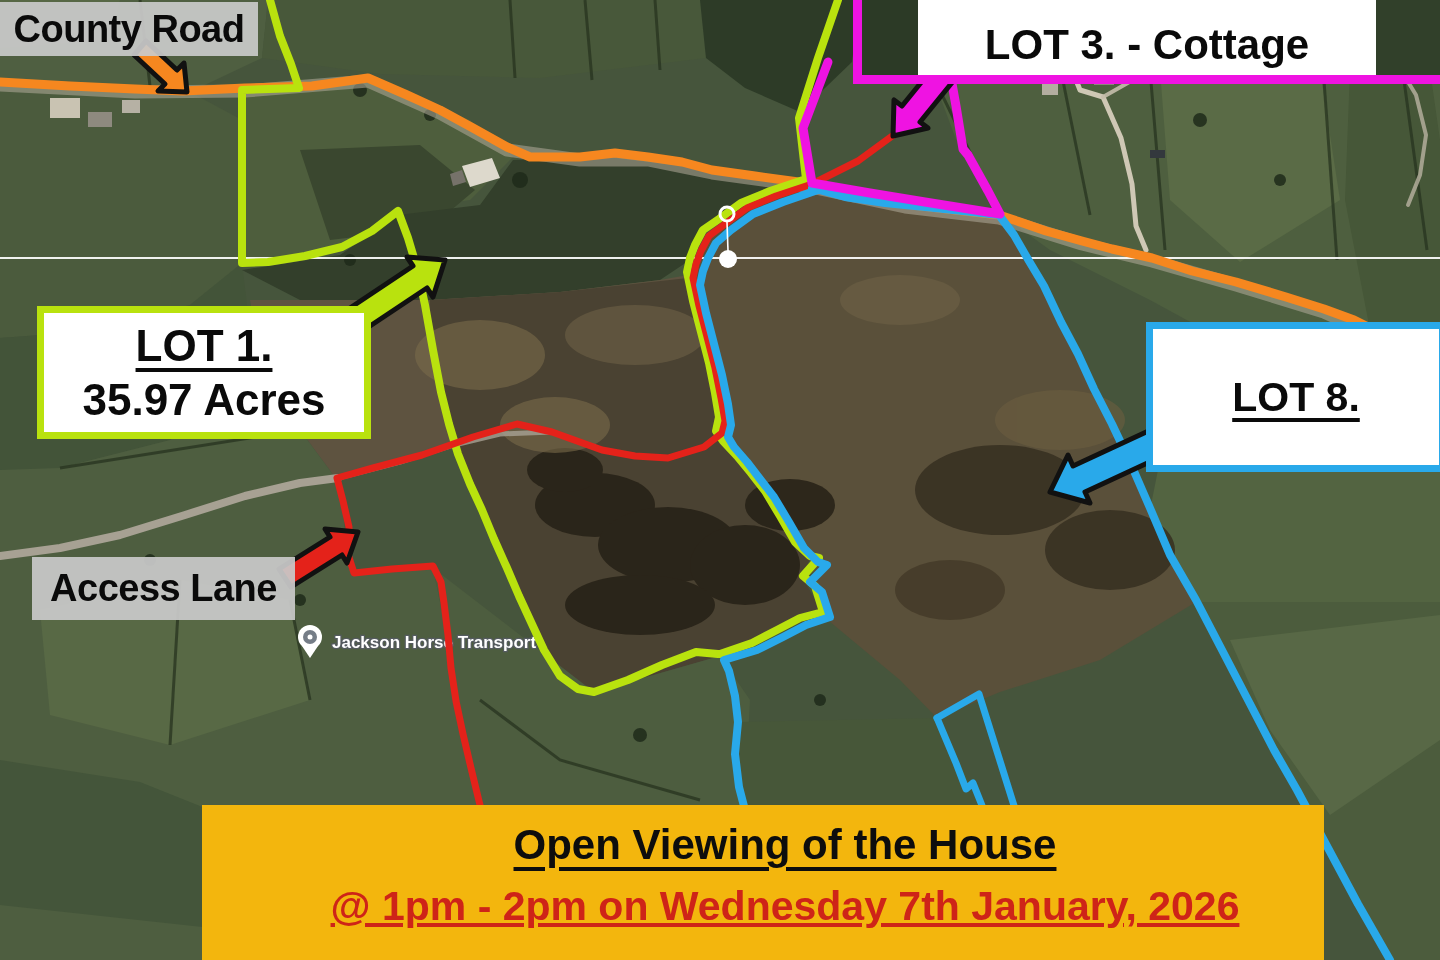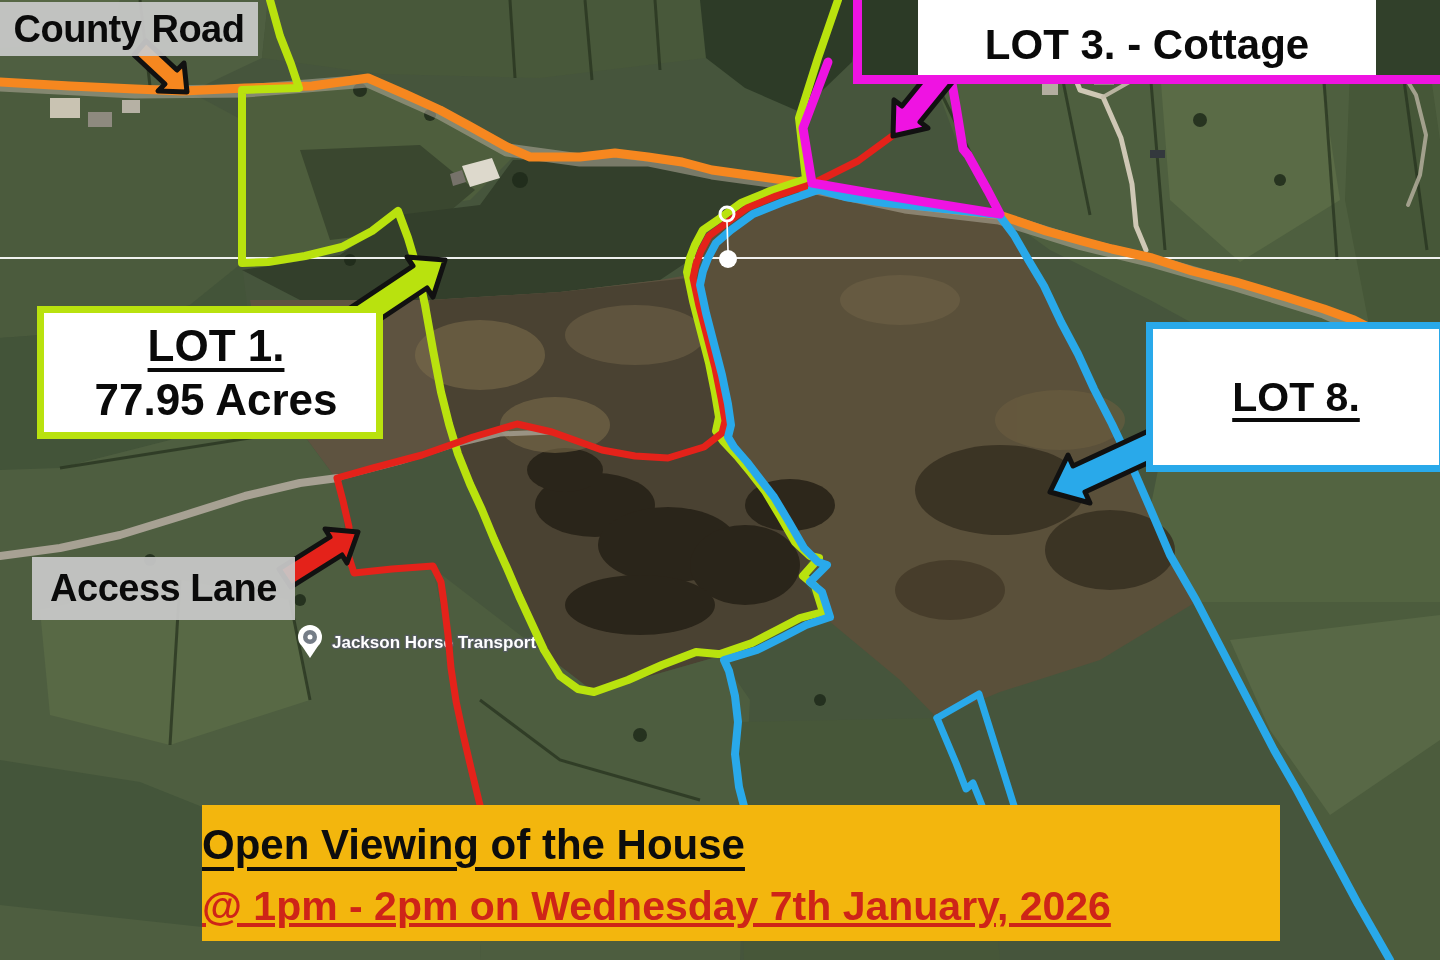--- a/index.html
+++ b/index.html
@@ -11,34 +11,34 @@
   .tag{position:absolute;background:rgba(201,201,201,0.93);color:#0a0a0a;
        font-weight:900;display:flex;align-items:center;justify-content:center;
        white-space:nowrap;letter-spacing:-0.5px;text-align:center;}
   #county-road-label{left:0;top:2px;width:258px;height:54px;font-size:38px;}
   #access-lane-label{left:32px;top:557px;width:263px;height:63px;font-size:38px;}
 
   
   .lotbox{position:absolute;background:#ffffff;color:#0a0a0a;font-weight:900;
           text-align:center;display:flex;flex-direction:column;justify-content:center;
           line-height:1.22;white-space:nowrap;}
-  #lot1-box{left:37px;top:306px;width:320px;height:119px;border:7px solid #b9e20e;font-size:44px;padding-left:12px;}
+  #lot1-box{left:37px;top:306px;width:320px;height:119px;border:7px solid #b9e20e;font-size:44px;}
   #lot2-box{left:1146px;top:322px;width:286px;height:136px;border:7px solid #29a9ea;font-size:41px;}
   .lot-title{text-decoration:underline;text-decoration-thickness:4px;text-underline-offset:7px;}
 
   #lot3-box{position:absolute;left:853px;top:-12px;width:584px;height:78px;
             border:9px solid #ef13e2;background:#ffffff;display:flex;overflow:hidden;}
   #lot3-box .photo-left{width:56px;background:#2c3a26;}
   #lot3-box .photo-right{width:70px;background:#31402a;}
   #lot3-box .lot3-text{flex:1;display:flex;align-items:flex-end;justify-content:center;
             font-size:42px;font-weight:900;color:#0a0a0a;padding-bottom:6px;white-space:nowrap;}
 
   
-  .banner{position:absolute;left:202px;top:805px;width:1078px;height:136px;
-          background:#f3b60d;overflow:hidden;}
+  .banner{position:absolute;left:202px;top:805px;width:1078px;height:155px;
+          background:#f3b60d;text-align:center;overflow:hidden;padding-left:44px;}
   .banner-heading{margin-top:16px;font-size:42px;font-weight:900;color:#0d0d0d;
           text-decoration:underline;text-decoration-thickness:4px;text-underline-offset:8px;
           white-space:nowrap;}
   .banner-detail{margin-top:14px;font-size:41px;font-weight:900;color:#ce2418;white-space:nowrap;text-decoration:underline;}
 </style>
 </head>
 <body>
 
 <div class="stage">
 
@@ -192,21 +192,21 @@
   <div class="tag" id="county-road-label">
     <span>County Road</span>
   </div>
 
   <div class="tag" id="access-lane-label">
     <span>Access Lane</span>
   </div>
 
   <div class="lotbox" id="lot1-box">
     <div class="lot-title">LOT 1.</div>
-    <div>77.95 Acres</div>
+    <div>35.97 Acres</div>
   </div>
 
   <div class="lotbox" id="lot2-box">
     <div class="lot-title">LOT 8.</div>
   </div>
 
   <div id="lot3-box">
     <div class="photo-left"></div>
     <div class="lot3-text">LOT 3. - Cottage</div>
     <div class="photo-right"></div>

